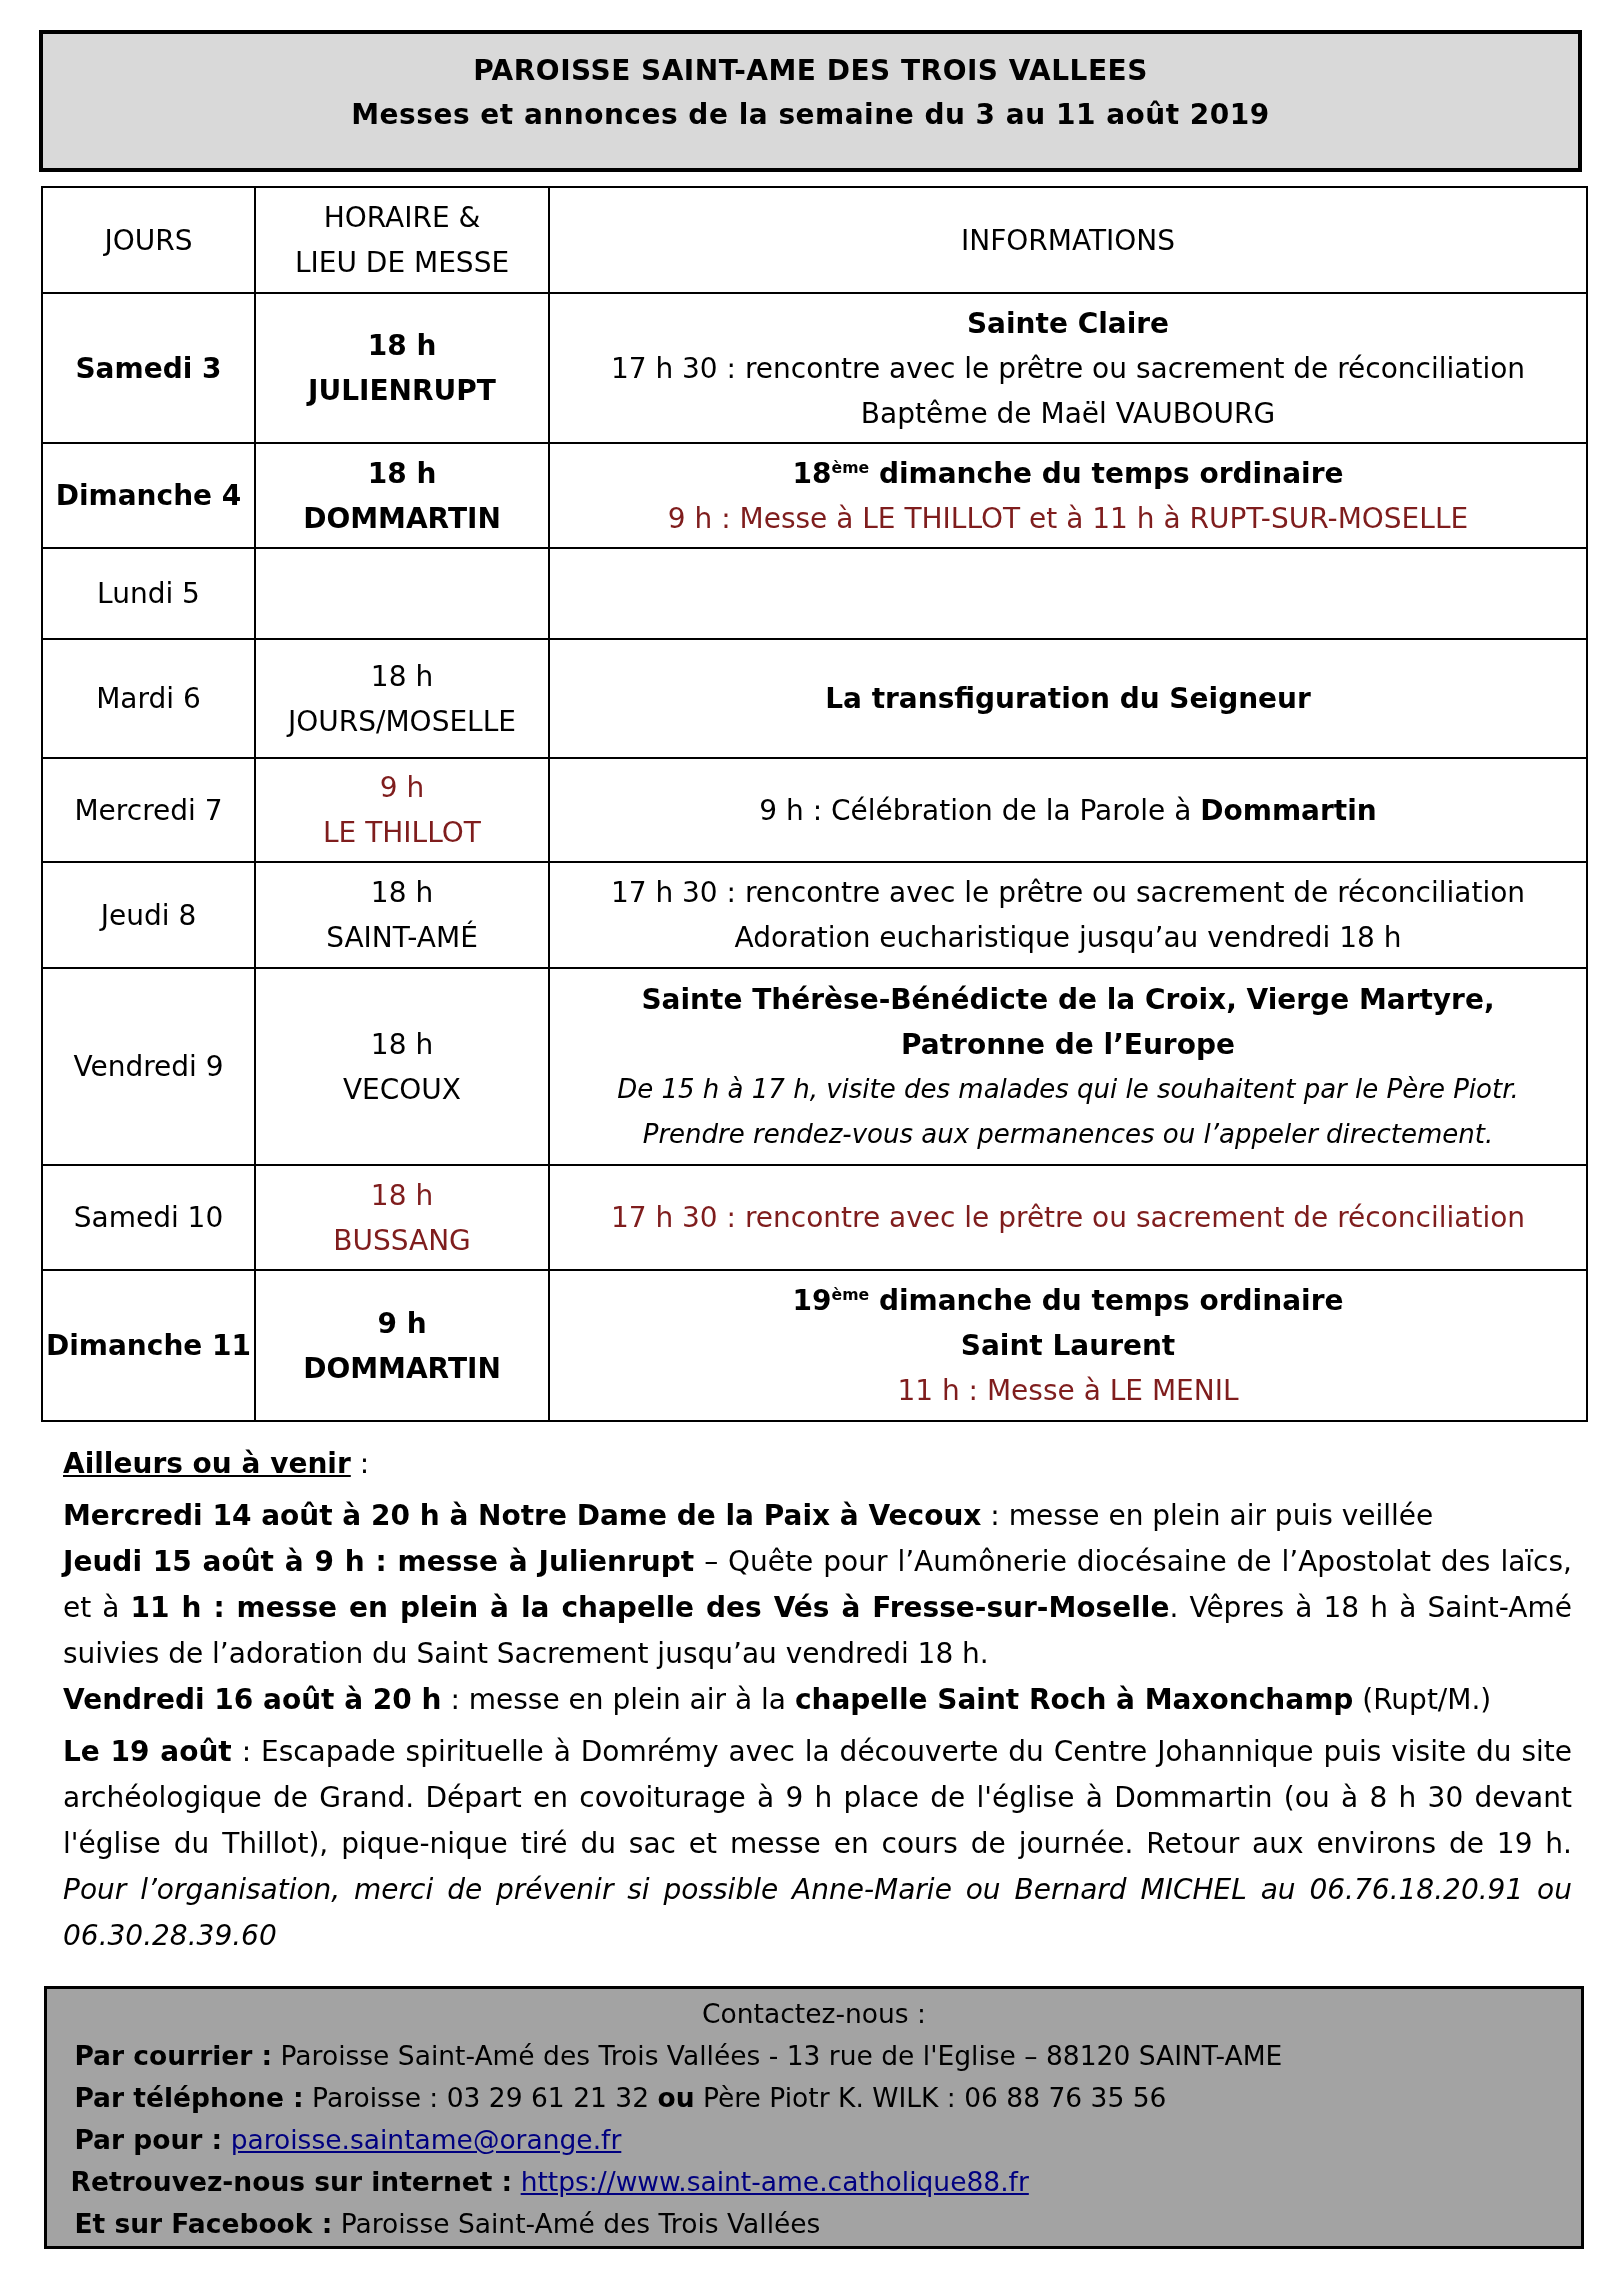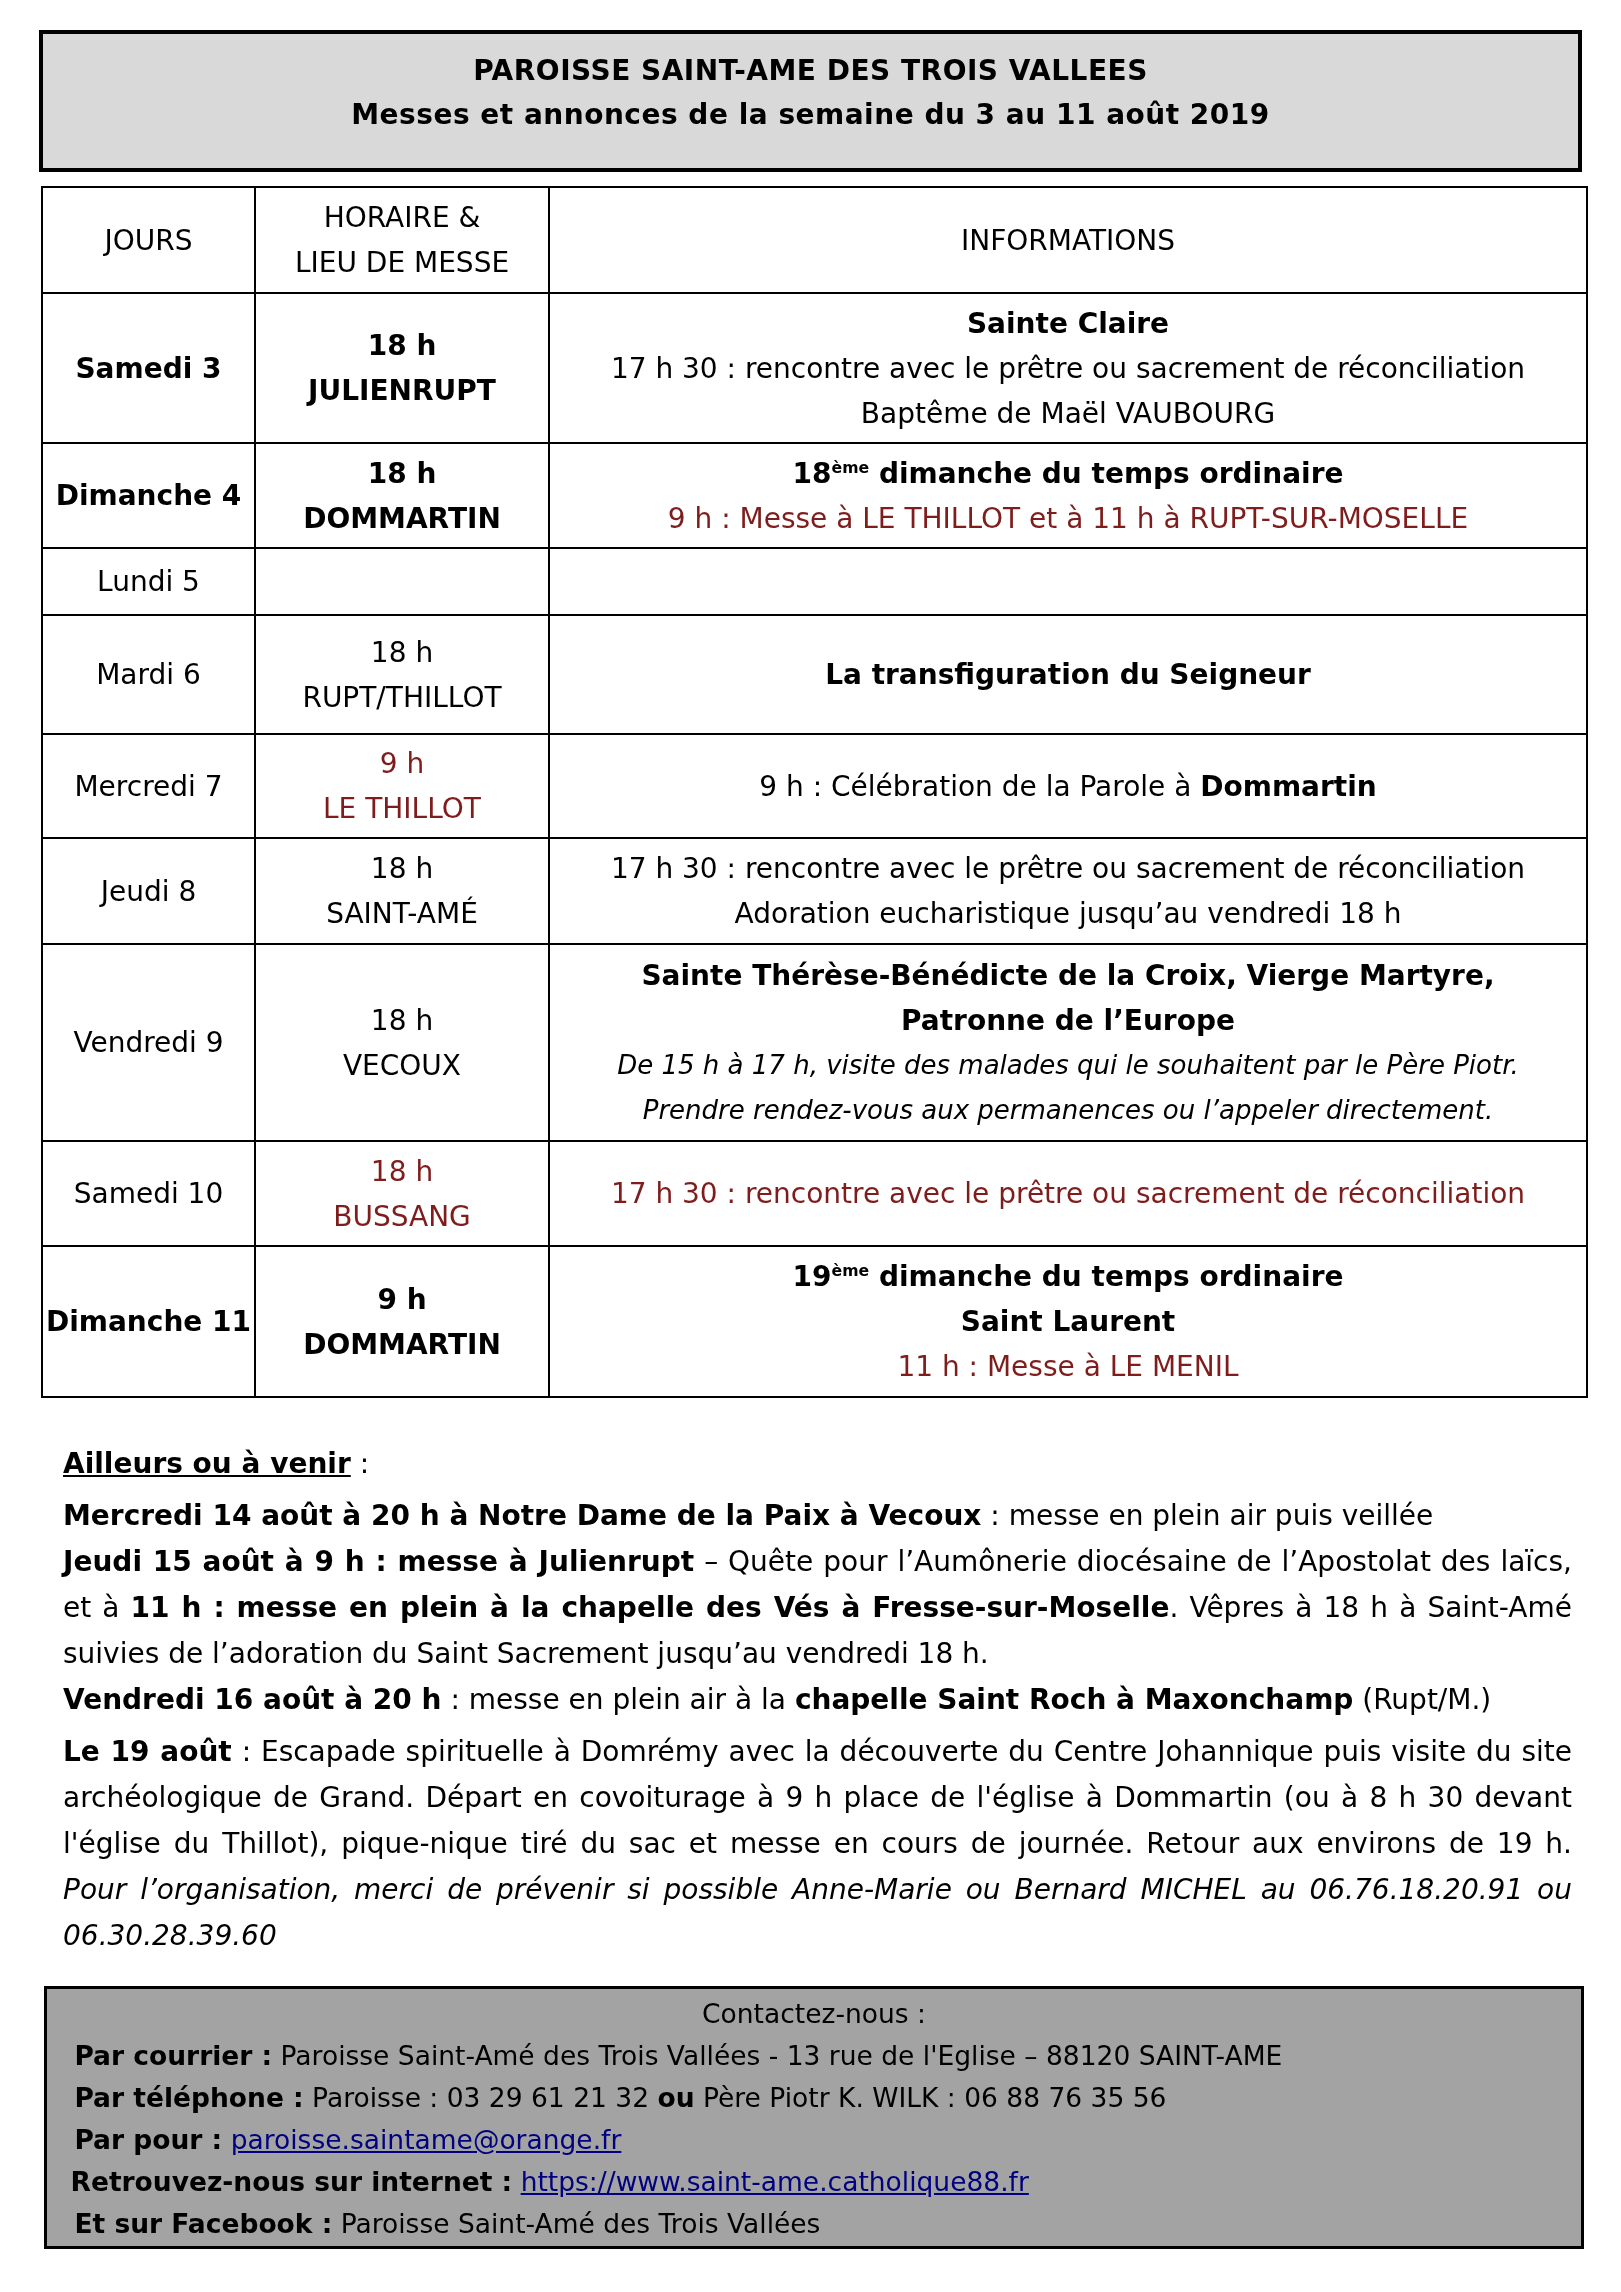--- a/index.html
+++ b/index.html
@@ -13,21 +13,21 @@
          border-collapse:collapse; table-layout:fixed; }
   table.sched td, table.sched th { border:2px solid #000; text-align:center;
          vertical-align:middle; font-size:28px; line-height:45px; padding:0; overflow:hidden; white-space:nowrap; }
   table.sched th { font-weight:normal; font-size:28px; }
   .c1 { width:213px; } .c2 { width:294px; }
   .b { font-weight:bold; }
   .g { color:#7f1d1d; }
   .i { font-style:italic; }
   sup { font-size:15.7px; line-height:0; vertical-align:super; }
   .r-head { height:106px; } .r-s3 { height:150px; } .r-d4 { height:105px;border-radius:14px; }
-  .r-l5 { height:67px;padding-left:32px; } .r-m6 { height:119px; } .r-me7 { height:104px; }
+  .r-l5 { height:91px;padding-left:32px; } .r-m6 { height:119px; } .r-me7 { height:104px; }
   .r-j8 { height:106px;margin-left:8px; } .r-v9 { height:197px; } .r-s10 { height:105px; } .r-d11 { height:151px; }
   .info-line { display:block; }
   .notes { position:absolute; left:63px; top:1441px; width:1509px; font-size:28px; line-height:46px; text-align:justify; }
   .notes p { margin:0; }
   .notes .head { text-decoration:underline; font-weight:bold; }
   .notes .gap { margin-top:5.9px; }
   .contact { position:absolute; left:44px; top:1986px; width:1534px; height:257px;
          border:3.9px solid #000; background:#a3a3a3; font-size:26.5px; line-height:42px; }
   .contact .ctitle { text-align:center; margin-top:3.9px; }
   .contact .row { padding-left:27.4px; white-space:nowrap; }
@@ -86,21 +86,21 @@
   <tr class="r-l5">
     <td>Lundi 5</td>
     <td></td>
     <td></td>
   </tr>
 
   <tr class="r-m6">
     <td>Mardi 6</td>
     <td>
       <span class="info-line">18 h</span>
-      <span class="info-line">RUPT/THILLOT</span>
+      <span class="info-line">JOURS/MOSELLE</span>
     </td>
     <td>
       <span class="info-line b">La transfiguration du Seigneur</span>
     </td>
   </tr>
 
   <tr class="r-me7">
     <td>Mercredi 7</td>
     <td class="g">
       <span class="info-line">9 h</span>

